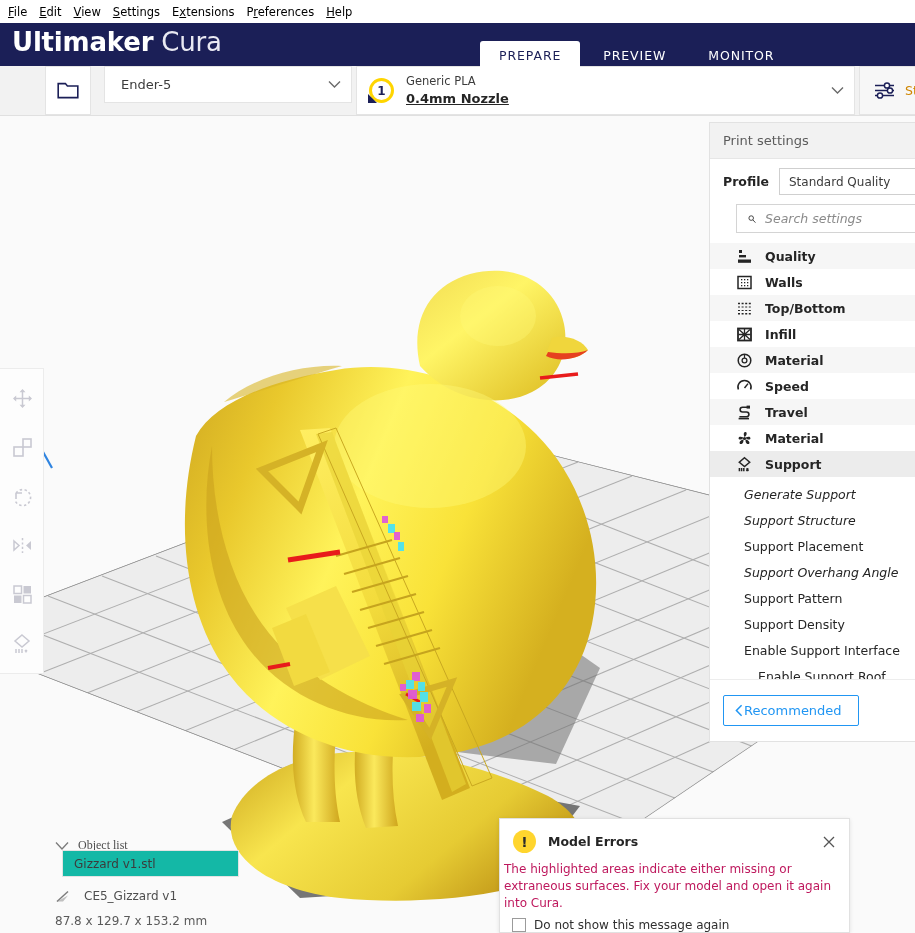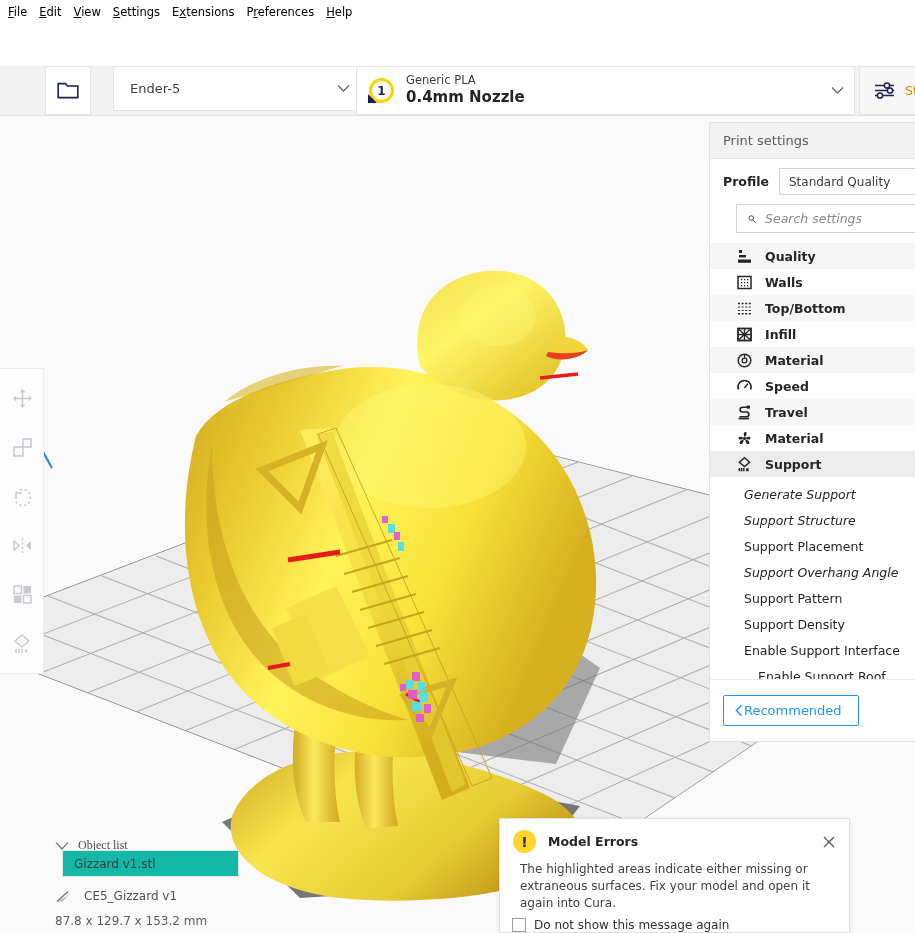--- a/index.html
+++ b/index.html
@@ -86,28 +86,27 @@
     position: absolute; left: 45px; top: 66px;
     width: 46px; height: 49px;
     background: #ffffff;
     border: 1px solid #e4e4e4;
     display: flex; align-items: center; justify-content: center;
     cursor: pointer;
     z-index: 51;
   }
   .machine-sel {
     position: absolute; left: 104px; top: 66px;
-    width: 248px; height: 45px;
+    width: 248px; height: 37px;
     background: #ffffff;
     border: 1px solid #e4e4e4;
     display: flex; align-items: center;
     padding: 0 10px 0 16px;
     cursor: pointer;
     z-index: 51;
-    margin-left: 9px;
   }
   .machine-sel .label {
     flex: 1; font-size: 13px; color: #3c3c3c;
     white-space: nowrap; overflow: hidden;
   }
   .material-sel {
     position: absolute; left: 356px; top: 66px;
     width: 499px; height: 49px;
     background: #ffffff;
     border: 1px solid #e4e4e4;
@@ -128,21 +127,21 @@
   }
   .extruder-badge::after {
     content: ""; position: absolute;
     left: -4px; bottom: -3px;
     width: 9px; height: 9px;
     background: #1b1f57;
     clip-path: polygon(0 100%, 100% 100%, 0 0);
   }
   .mat-lines { flex: 1; line-height: 1.32; }
   .mat-lines .m1 { font-size: 11.5px; color: #3c3c3c; }
-  .mat-lines .m2 { font-size: 15px; color: #252525; font-weight: bold; }
+  .mat-lines .m2 { font-size: 13px; color: #252525; font-weight: bold; text-decoration: underline; }
 
   .profile-btn {
     position: absolute; left: 859px; top: 66px;
     width: 120px; height: 49px;
     background: #f7f7f7;
     border: 1px solid #e4e4e4;
     display: flex; align-items: center;
     padding: 0 8px 0 14px; gap: 9px;
     cursor: pointer;
     z-index: 51;
@@ -342,22 +341,22 @@
   .errdlg-title {
     font-size: 12.5px; font-weight: bold; color: #252525;
     flex: 1; white-space: nowrap;
   }
   .errdlg-close {
     width: 16px; height: 16px;
     cursor: pointer; flex-shrink: 0;
     color: #555;
   }
   .errdlg-body {
-    padding: 8px 14px 0 20px;
-    font-size: 12px; color: #404040;
+    padding: 8px 14px 0 4px;
+    font-size: 12px; color: #be185d;
     line-height: 1.42;
   }
   .errdlg-check {
     display: flex; align-items: center;
     gap: 8px; padding: 6px 0 0 12px;
     cursor: pointer;
   }
   .cbox {
     width: 14px; height: 14px;
     border: 1px solid #9b9b9b;
@@ -374,20 +373,31 @@
   <div class="menubar">
     <div class="menu-item"><span class="acc">F</span><span>ile</span></div>
     <div class="menu-item"><span class="acc">E</span>dit</div>
     <div class="menu-item"><span class="acc">V</span>iew</div>
     <div class="menu-item"><span class="acc">S</span>ettings</div>
     <div class="menu-item">E<span class="acc">x</span>tensions</div>
     <div class="menu-item">P<span class="acc">r</span>eferences</div>
     <div class="menu-item"><span class="acc">H</span>elp</div>
   </div>
 
+  <div class="titlebar">
+    <div class="brand">
+      <span class="b1">Ultimaker</span>
+      <span class="b2">Cura</span>
+    </div>
+    <div class="stagebar">
+      <button class="stage-btn active">PREPARE</button>
+      <button class="stage-btn">PREVIEW</button>
+      <button class="stage-btn">MONITOR</button>
+    </div>
+  </div>
 
   <div class="actionbar"></div>
 
   <div class="open-file-btn">
     <svg width="22" height="19" viewBox="0 0 22 19">
       <path d="M1.2 16.6V2.6h7.2l2 2.4h10.4v11.6z" fill="none" stroke="#1b1f57" stroke-width="1.6"></path>
     </svg>
   </div>
 
   <div class="machine-sel">

